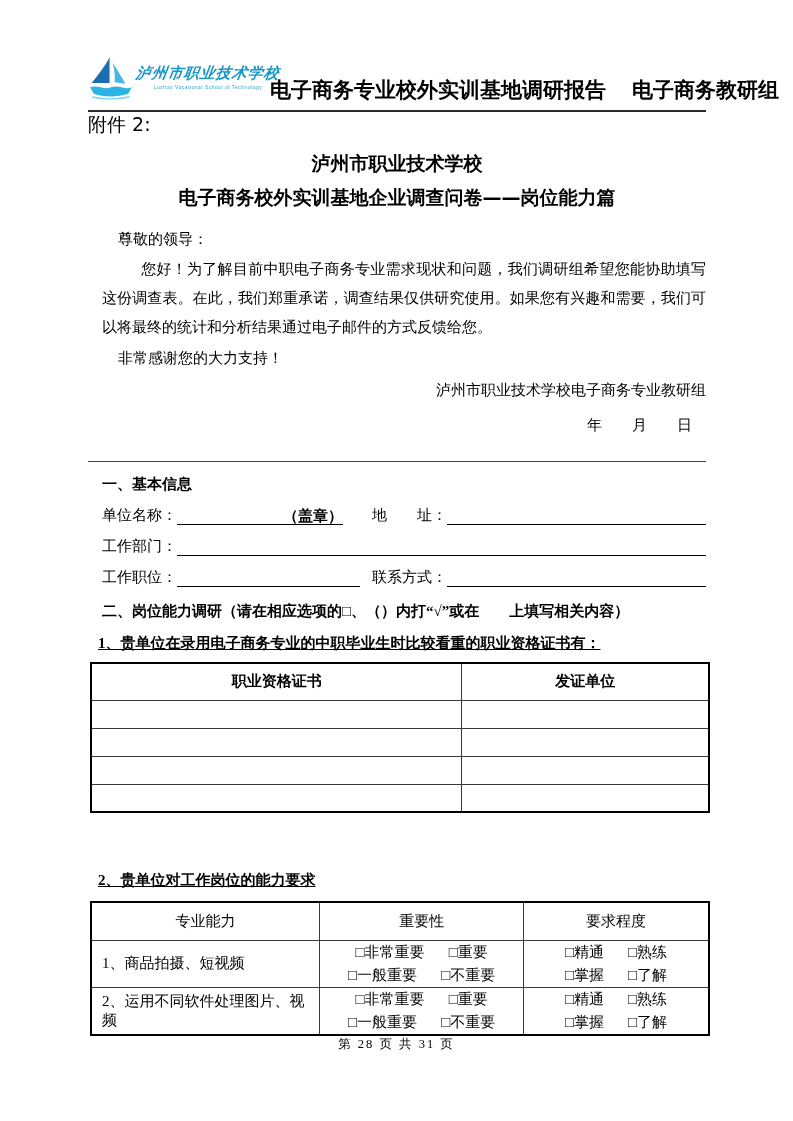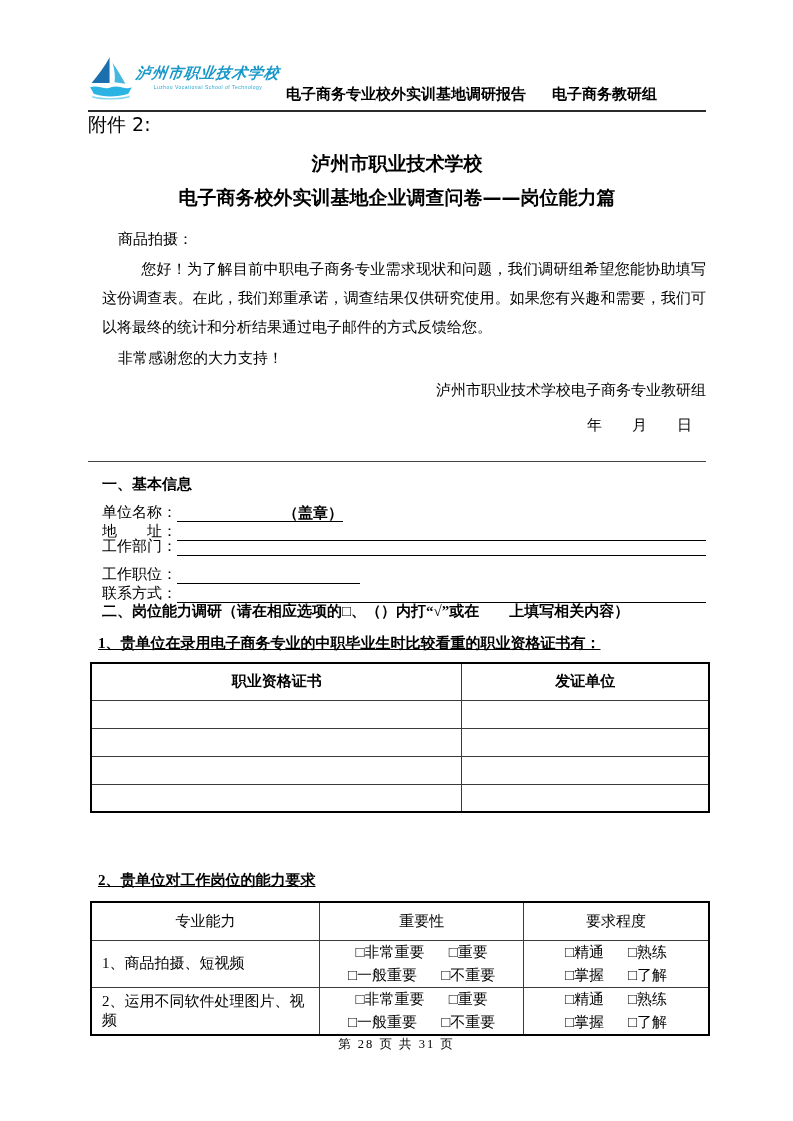--- a/index.html
+++ b/index.html
@@ -30,22 +30,22 @@
     font-style:italic; transform:skewX(-8deg);
     white-space:nowrap; letter-spacing:1px;
   }
   .logo-en {
     color:#2aa6d2; font-size:5px; letter-spacing:0.5px;
     font-family:"Liberation Sans",sans-serif;
     white-space:nowrap; margin-top:1px; text-align:center;
   }
   .hdr-title {
     font-family:"DejaVu Sans","Liberation Sans",sans-serif;
-    font-weight:bold; font-size:15px;
-    white-space:nowrap; padding-bottom:2px; margin-left:20px;
+    font-weight:bold; font-size:21px;
+    white-space:nowrap; padding-bottom:2px; margin-left:4px;
   }
   .hdr-title .gap { display:inline-block; width:26px; }
 
   
   .attach {
     font-family:"DejaVu Sans","Liberation Sans",sans-serif;
     font-size:19px; 
   }
   .doc-title {
     font-family:"DejaVu Sans","Liberation Sans",sans-serif;
@@ -59,21 +59,21 @@
   .para { margin-top:6px; font-size:15px; line-height:29px; text-align:justify; }
   .para .first-indent { display:inline-block; width:39px; }
   .thanks { margin-top:7px; font-size:15px; text-indent:2em; }
   .sign { margin-top:13px; font-size:15px; text-align:right; }
   .dateline { margin-top:16px; font-size:15px; text-align:right; padding-right:14px; }
 
   .rule { margin-top:26px; border-top:1.5px solid #444; }
 
   
   .sec-head { margin-top:13px; font-size:15px; font-weight:bold; }
-  .frow { display:flex; margin-top:9px; font-size:15px; height:22px;flex-direction:column; }
+  .frow { display:flex; margin-top:9px; font-size:15px; height:22px; }
   .fld { display:flex; align-items:flex-end; }
   .fld.left  { width:258px; flex:0 0 auto; margin-right:12px; }
   .fld.right { flex:1; }
   .blank { display:inline-block; border-bottom:1px solid #000; height:17px; }
   .blank.w110 { width:106px; }
   .blank.w145 { width:142px; flex:1; }
   .blank.grow { flex:1; }
   .seal { font-weight:bold; border-bottom:1px solid #000; height:18px; }
 
   
@@ -123,21 +123,21 @@
       </div>
       <div class="hdr-title">
         <span>电子商务专业校外实训基地调研报告</span><span class="gap"></span><span>电子商务教研组</span>
       </div>
     </div>
 
     <div class="attach">附件 2:</div>
     <div class="doc-title first">泸州市职业技术学校</div>
     <div class="doc-title">电子商务校外实训基地企业调查问卷——岗位能力篇</div>
 
-    <div class="salutation">商品拍摄：</div>
+    <div class="salutation">尊敬的领导：</div>
     <div class="para indent"><span class="first-indent"></span><span>您好！为了解目前中职电子商务专业需求现状和问题，我们调研组希望您能协助填写这份调查表。在此，我们郑重承诺，调查结果仅供研究使用。如果您有兴趣和需要，我们可以将最终的统计和分析结果通过电子邮件的方式反馈给您。</span></div>
     <div class="thanks">非常感谢您的大力支持！</div>
     <div class="sign">泸州市职业技术学校电子商务专业教研组</div>
     <div class="dateline">年　　月　　日</div>
 
     <div class="rule"></div>
 
     <div class="sec-head indent">一、基本信息</div>
 
     <div class="frow indent">

